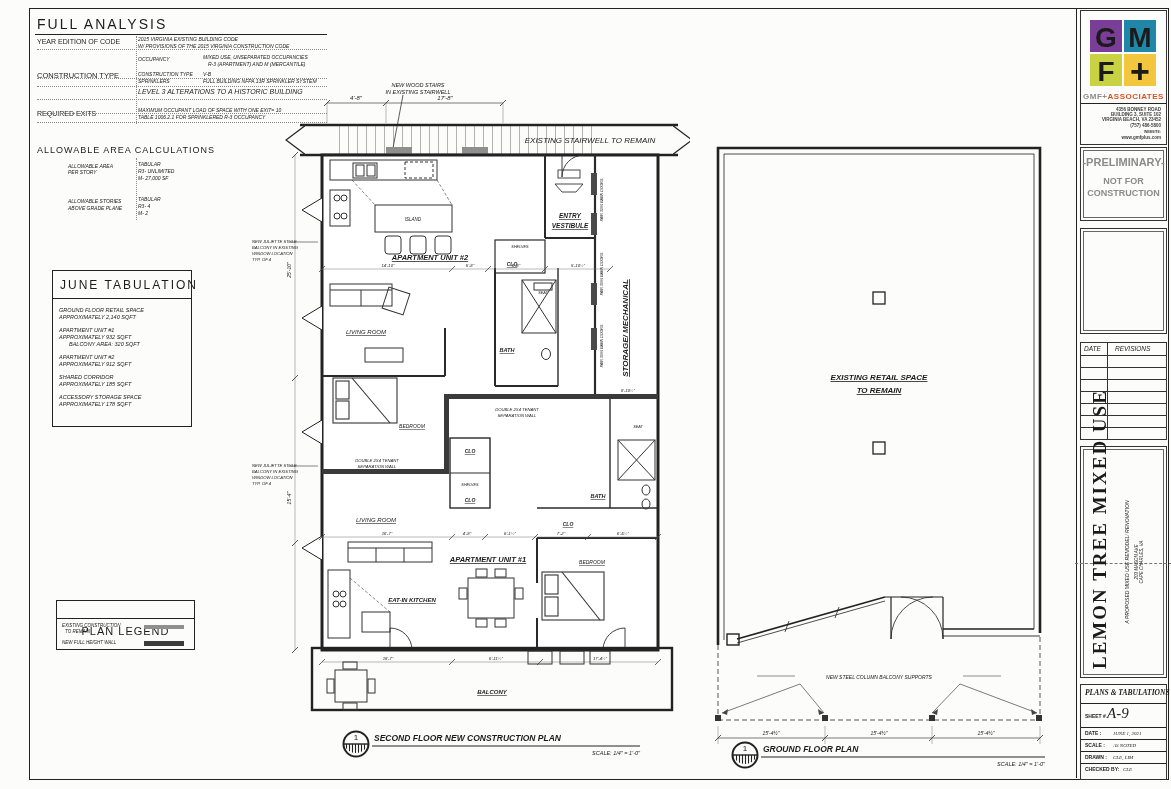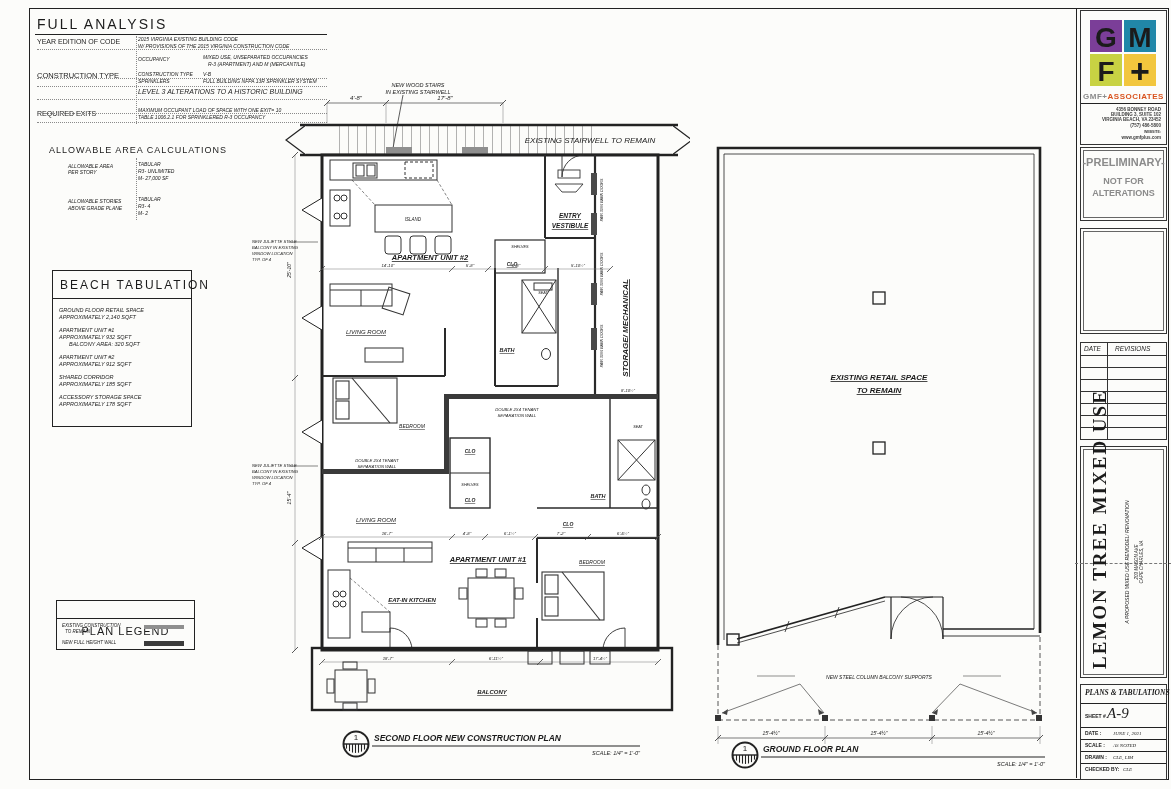--- a/index.html
+++ b/index.html
@@ -58,36 +58,36 @@
     <div class="ab f7 it" style="left:138px;top:88px;">LEVEL 3 ALTERATIONS TO A HISTORIC BUILDING</div>
     <div class="dot" style="left:37px;top:99px;width:290px;"></div>
 
     <div class="ab f7" style="left:37px;top:110px;">REQUIRED EXITS</div>
     <div class="ab f5 it" style="left:138px;top:108px;">MAXIMUM OCCUPANT LOAD OF SPACE WITH ONE EXIT= 10</div>
     <div class="ab f5 it" style="left:138px;top:115px;">TABLE 1006.2.1 FOR SPRINKLERED R-3 OCCUPANCY</div>
     <div class="dot" style="left:37px;top:113px;width:290px;"></div>
     <div class="dot" style="left:37px;top:122px;width:290px;"></div>
     <div class="vdot" style="left:136px;top:36px;height:88px;"></div>
 
-    <div class="ab f9 ls1" style="left:37px;top:145px;margin-left:12px;">ALLOWABLE AREA CALCULATIONS</div>
+    <div class="ab f9 ls1" style="left:37px;top:145px;">ALLOWABLE AREA CALCULATIONS</div>
     <div class="ab f5 it" style="left:68px;top:164px;">ALLOWABLE AREA</div>
     <div class="ab f5 it" style="left:68px;top:170px;">PER STORY</div>
     <div class="ab f5 it" style="left:138px;top:162px;">TABULAR</div>
     <div class="ab f5 it" style="left:138px;top:169px;">R3- UNLIMITED</div>
     <div class="ab f5 it" style="left:138px;top:176px;">M- 27,000 SF</div>
     <div class="ab f5 it" style="left:68px;top:199px;">ALLOWABLE STORIES</div>
     <div class="ab f5 it" style="left:68px;top:206px;">ABOVE GRADE PLANE</div>
     <div class="ab f5 it" style="left:138px;top:197px;">TABULAR</div>
     <div class="ab f5 it" style="left:138px;top:204px;">R3- 4</div>
     <div class="ab f5 it" style="left:138px;top:211px;">M- 2</div>
     <div class="vdot" style="left:136px;top:158px;height:62px;"></div>
   </div>
 
   <div class="box" style="left:52px;top:270px;width:138px;height:155px;">
-    <div class="ab f12 ls2" style="left:7px;top:8px;">BEACH TABULATION</div>
+    <div class="ab f12 ls2" style="left:7px;top:8px;">JUNE TABULATION</div>
     <div class="rule" style="left:0;top:27px;width:100%;height:1.2px;"></div>
     <div class="ab f55 it" style="left:6px;top:36px;">GROUND FLOOR RETAIL SPACE</div>
     <div class="ab f55 it" style="left:6px;top:43px;">APPROXIMATELY 2,140 SQFT</div>
     <div class="ab f55 it" style="left:6px;top:56px;">APARTMENT UNIT #1</div>
     <div class="ab f55 it" style="left:6px;top:63px;">APPROXIMATELY 932 SQFT</div>
     <div class="ab f55 it" style="left:16px;top:70px;">BALCONY AREA: 320 SQFT</div>
     <div class="ab f55 it" style="left:6px;top:83px;">APARTMENT UNIT #2</div>
     <div class="ab f55 it" style="left:6px;top:90px;">APPROXIMATELY 912 SQFT</div>
     <div class="ab f55 it" style="left:6px;top:103px;">SHARED CORRIDOR</div>
     <div class="ab f55 it" style="left:6px;top:110px;">APPROXIMATELY 185 SQFT</div>
@@ -498,21 +498,21 @@
         <div>(757) 486-5800</div>
       </div>
       <div class="ab f35 b" style="right:5px;top:119px;color:#3d3d3d;">WEBSITE:</div>
       <div class="ab f45 b" style="right:5px;top:124px;color:#3d3d3d;">www.gmfplus.com</div>
     </div>
 
     <div class="dbox" style="left:1080px;top:147px;width:85px;height:72px;">
       <div class="dbox" style="left:2px;top:2px;right:2px;bottom:2px;border-color:#666;"></div>
       <div class="ab f11 b ctr gray" style="left:50%;top:8px;">-PRELIMINARY-</div>
       <div class="ab f9 b ctr gray" style="left:50%;top:28px;">NOT FOR</div>
-      <div class="ab f9 b ctr gray" style="left:50%;top:40px;">ALTERATIONS</div>
+      <div class="ab f9 b ctr gray" style="left:50%;top:40px;">CONSTRUCTION</div>
     </div>
 
     <div class="dbox" style="left:1080px;top:228px;width:85px;height:104px;">
       <div class="dbox" style="left:2px;top:2px;right:2px;bottom:2px;border-color:#666;"></div>
     </div>
 
     <div class="dbox" style="left:1080px;top:342px;width:85px;height:96px;">
       <div class="tb-row" style="top:0;height:12px;">
         <span class="ab f65 it" style="left:3px;top:2px;">DATE</span>
         <span class="ab f65 it" style="left:34px;top:2px;">REVISIONS</span>

